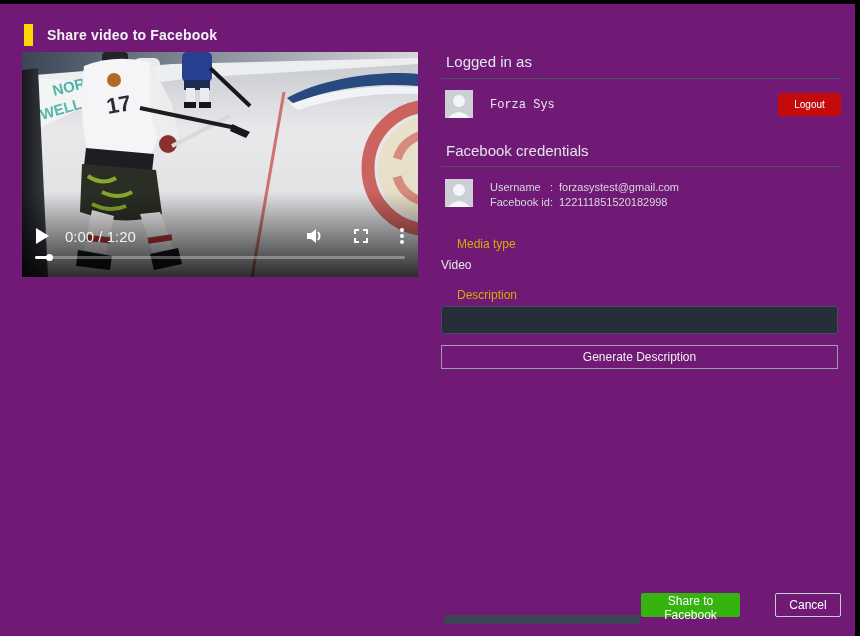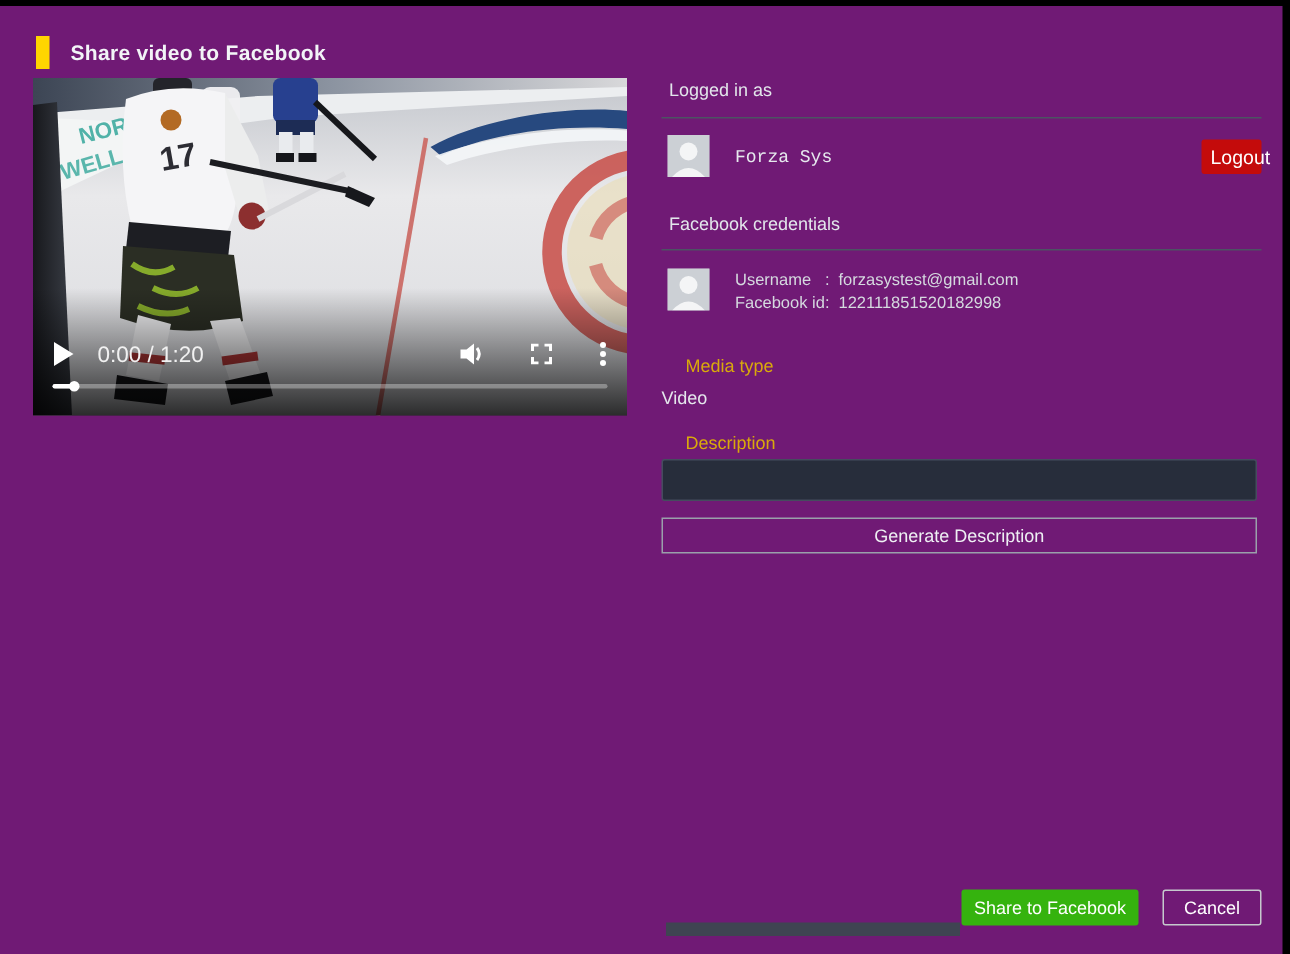--- a/index.html
+++ b/index.html
@@ -23,35 +23,35 @@
   .spacer{flex:1;}
   .vol{margin-left:0;}
   .fs{margin-left:30px;}
   .dots{margin-left:32px;}
   .progress{position:absolute;left:13px;top:204px;width:370px;height:3px;background:rgba(255,255,255,.32);border-radius:2px;}
   .progress .fill{position:absolute;left:0;top:0;height:3px;width:13px;background:#fff;border-radius:2px;}
   .progress .knob{position:absolute;left:11px;top:-2px;width:7px;height:7px;border-radius:50%;background:#fff;}
 
   
   .panel{position:absolute;left:441px;top:0;width:400px;height:632px;}
-  .sec-heading{position:absolute;left:5px;color:#e2e6eb;font-size:12px;font-weight:500;}
+  .sec-heading{position:absolute;left:5px;color:#e2e6eb;font-size:15px;font-weight:500;}
   .divider{position:absolute;left:0;width:400px;border-top:1px solid #4c5363;}
   .avatar{position:absolute;width:28px;height:28px;background:#ccd0d5;overflow:hidden;}
   .avatar svg{display:block;}
   .user-name{position:absolute;left:49px;color:#e6e9ee;font-size:12px;font-family:Liberation Mono, monospace;}
-  .logout-btn{position:absolute;right:0;top:89px;width:40px;height:23px;background:#c40b0b;border:none;border-radius:2px;color:#fff;font-size:13px;cursor:pointer;font-family:inherit;}
+  .logout-btn{position:absolute;right:0;top:89px;width:63px;height:23px;background:#c40b0b;border:none;border-radius:2px;color:#fff;font-size:10px;cursor:pointer;font-family:inherit;}
   .cred-rows{position:absolute;left:49px;top:176px;font-size:11px;color:#d5d9df;line-height:15px;}
   .cred-row{display:flex;}
   .cred-label{width:60px;}
   .cred-colon{width:9px;text-align:left;}
   .gold-label{position:absolute;left:16px;color:#d9a90b;font-size:12px;font-weight:400;}
   .plain-value{position:absolute;left:0;color:#e4e7ec;font-size:12px;}
   .desc-input{position:absolute;left:0;top:302px;width:397px;height:28px;box-sizing:border-box;background:#272d3b;border:1px solid #454c5e;border-radius:2px;color:#e6e9ee;font-size:12px;padding:0 8px;font-family:inherit;}
   .generate-btn{position:absolute;left:0;top:341px;width:397px;height:24px;background:transparent;border:1px solid #9aa0ab;color:#eef0f3;font-size:12px;cursor:pointer;font-family:inherit;}
-  .share-btn{position:absolute;left:200px;top:589px;width:118px;height:24px;background:#35b30e;border:none;border-radius:2px;color:#fff;font-size:12px;cursor:pointer;font-family:inherit;}
+  .share-btn{position:absolute;left:200px;top:589px;width:99px;height:24px;background:#35b30e;border:none;border-radius:2px;color:#fff;font-size:12px;cursor:pointer;font-family:inherit;}
   .cancel-btn{position:absolute;left:334px;top:589px;width:66px;height:24px;background:transparent;border:1px solid #c6c9cd;border-radius:2px;color:#fff;font-size:12px;cursor:pointer;font-family:inherit;}
   .scroll-thumb{position:absolute;left:3px;top:611px;width:196px;height:9px;background:#3f4452;}
 </style>
 </head>
 <body>
 
 <div class="app">
 
   <div class="page-header">
     <span class="accent-bar"></span>

